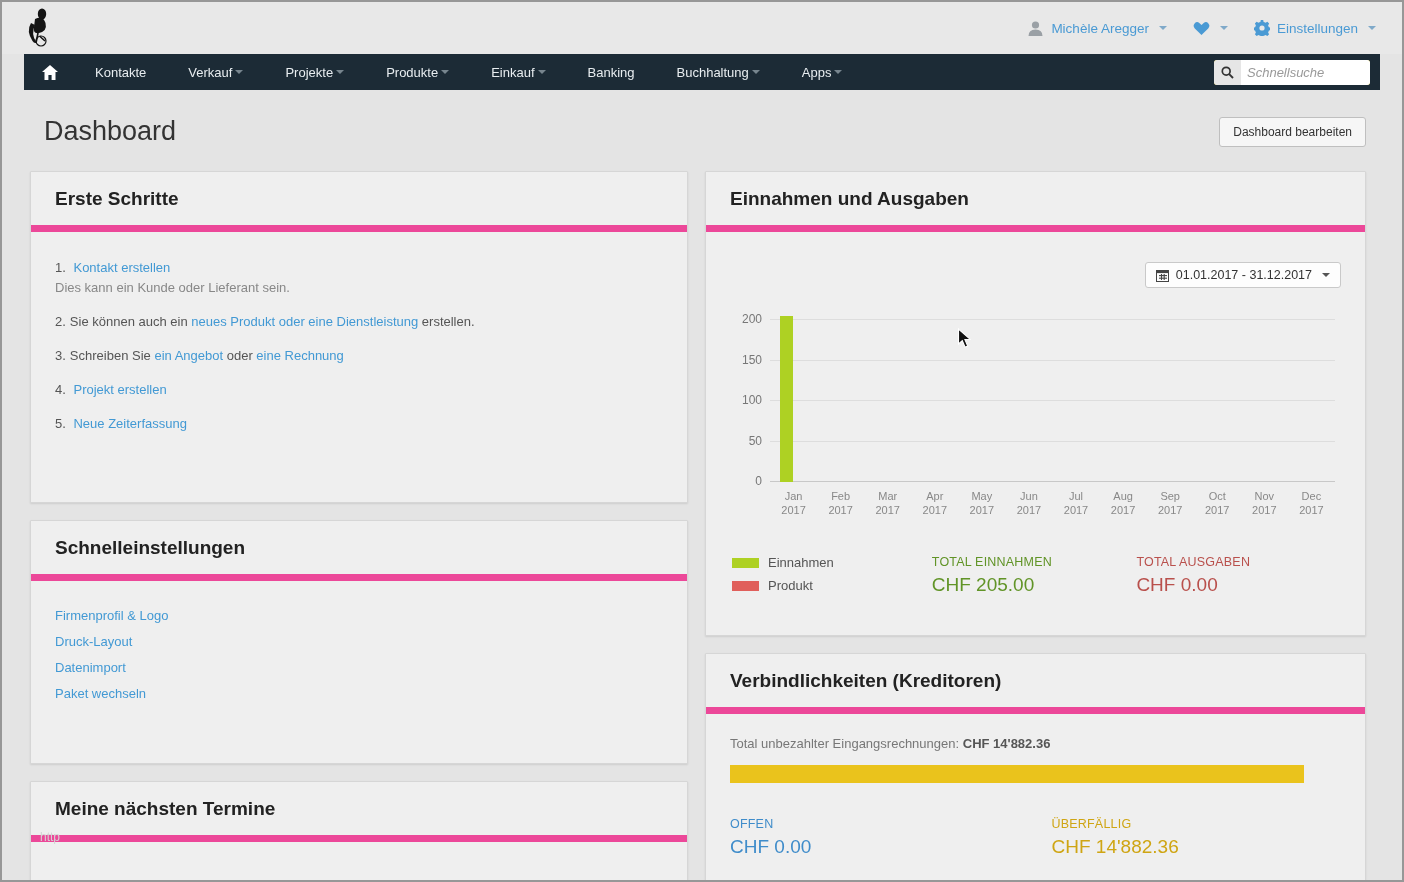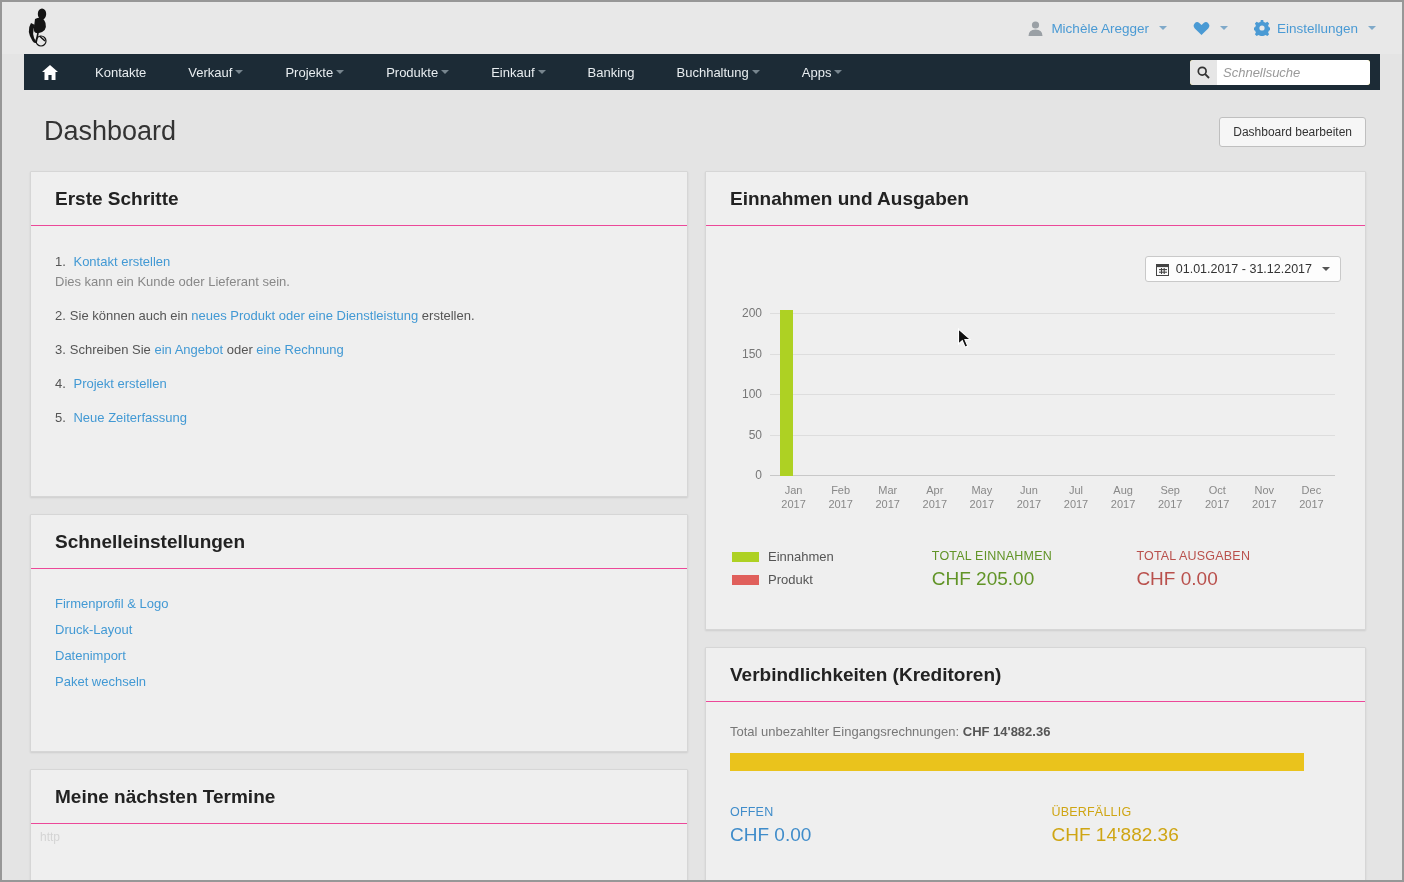--- a/index.html
+++ b/index.html
@@ -18,41 +18,41 @@
   .caret { display:inline-block; width:0; height:0; border-left:4px solid transparent;
            border-right:4px solid transparent; border-top:4px solid #7fa9c9; margin-left:3px; }
   .nav .caret { border-top-color:#77858e; }
   
   .nav { height:36px; background:#1c2b36; margin:0 22px; display:flex; align-items:center;
          padding:0 10px 0 0; }
   .nav-home { padding:0 16px 0 18px; display:flex; align-items:center; cursor:pointer; height:36px; }
   .nav-item { color:#e8edf0; padding:0 21px; height:36px; display:flex; align-items:center;
               cursor:pointer; text-decoration:none; font-size:13px; }
   .nav-search { margin-left:auto; display:flex; align-items:center; background:#fde047;
-                border-radius:3px; height:25px; width:180px; overflow:hidden; }
+                border-radius:3px; height:25px; width:156px; overflow:hidden; }
   .nav-search .sicon { width:27px; height:25px; background:#e6e6e6; display:flex;
                        align-items:center; justify-content:center; flex:0 0 27px; }
   .nav-search input { border:none; outline:none; height:25px; flex:1; padding:0 8px 0 6px;
                       font-size:13px; font-style:italic; color:#555;
                       font-family:"Liberation Sans",sans-serif; }
   .nav-search input::placeholder { color:#999; font-style:italic; }
   
   .page-head { display:flex; align-items:center; justify-content:space-between;
                padding:26px 36px 0 42px; margin-bottom:24px; }
   .page-title { font-size:27px; font-weight:400; color:#333; }
   .btn { background:#f6f6f6; border:1px solid #bfbfbf; border-radius:3px; color:#333;
          font-size:12px; padding:7px 13px; cursor:pointer; font-family:"Liberation Sans",sans-serif; }
   
   .columns { display:flex; gap:17px; padding:0 36px 0 28px; align-items:flex-start; }
   .col { display:flex; flex-direction:column; gap:17px; }
   .col-left { width:662px; }
   .col-right { width:661px; }
   .panel { background:#efefef; border:1px solid #d6d6d6; border-radius:1px;
            box-shadow:0 1px 2px rgba(0,0,0,.10); width:100%; }
-  .panel-h { padding:16px 24px 15px; border-bottom:1px solid #ec4899; }
+  .panel-h { padding:16px 24px 15px; border-bottom:7px solid #ec4899; }
   .panel-h h2 { font-size:19px; font-weight:700; color:#222; }
   .panel-b { padding:16px 24px 24px; }
   
   .steps { list-style:none; padding:10px 0 30px; }
   .steps li { margin-bottom:14px; line-height:20px; color:#555; }
   .steps .num { color:#555; margin-right:4px; }
   a.blue { color:#4299d4; text-decoration:none; cursor:pointer; }
   .step-note { color:#888; line-height:20px; }
   
   .quick-links { padding:12px 0 26px; }

